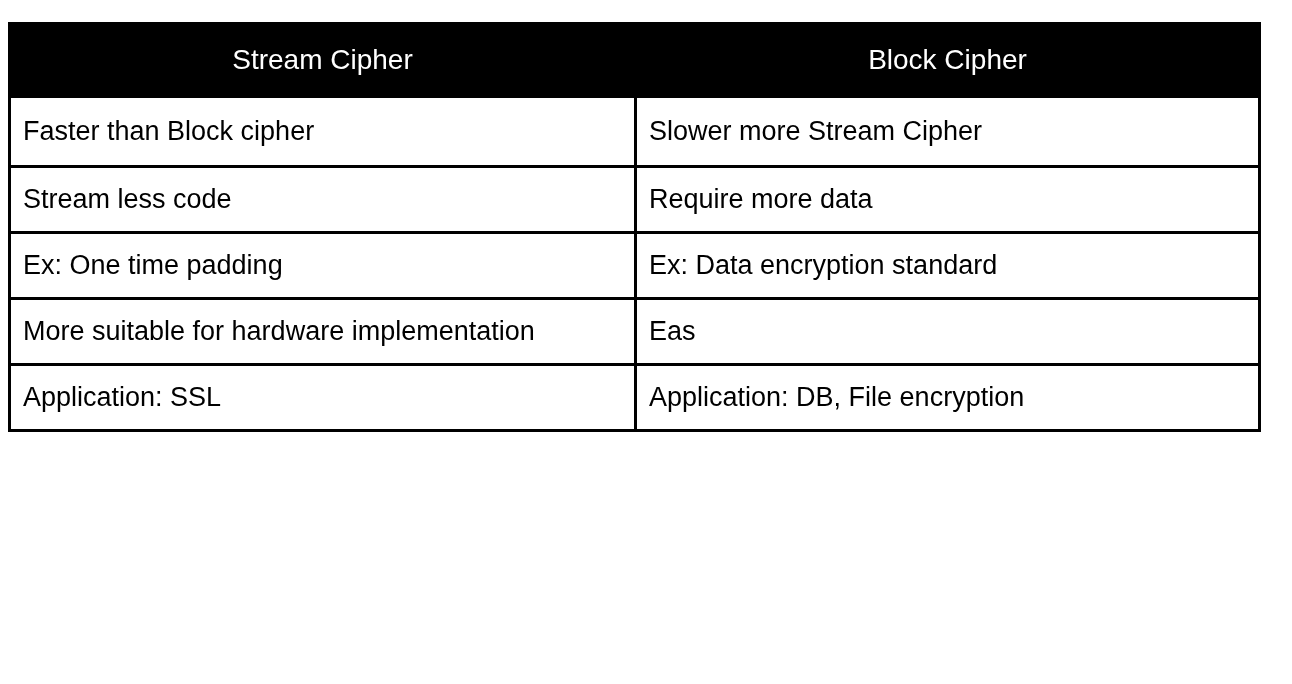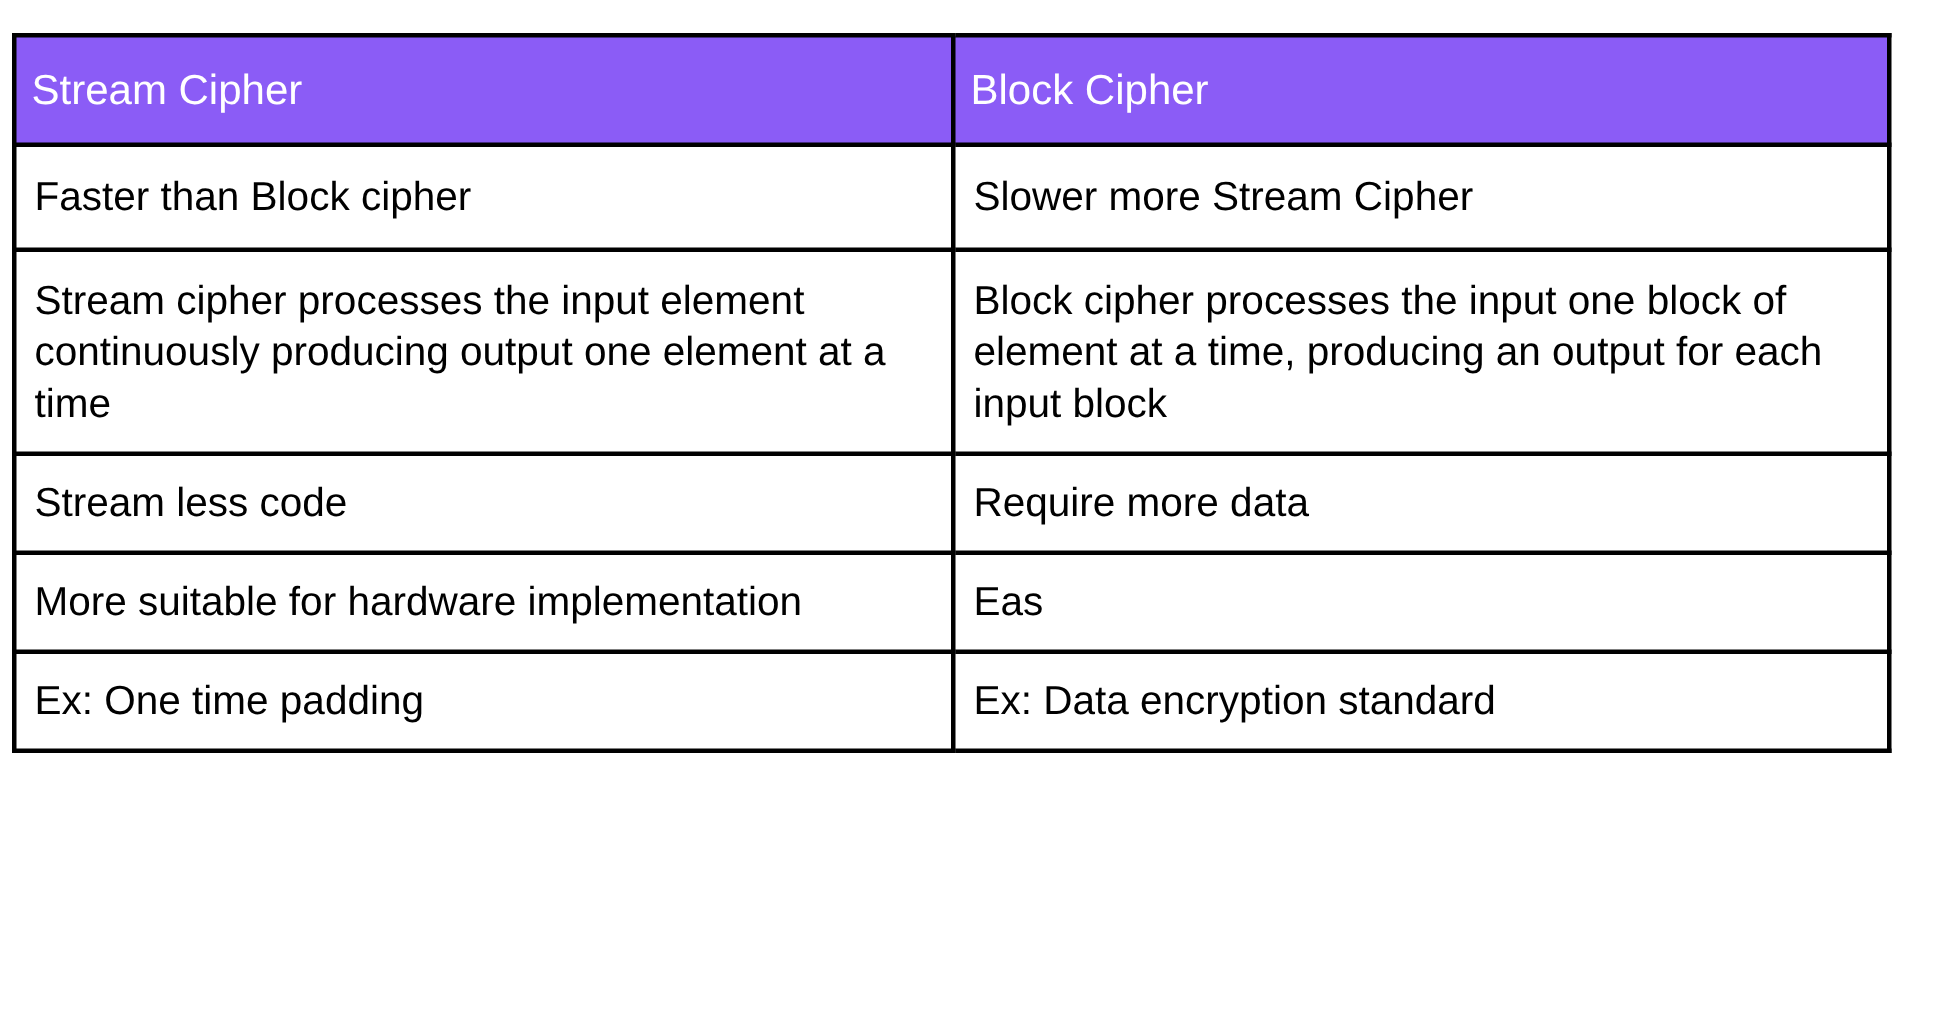--- a/index.html
+++ b/index.html
@@ -35,23 +35,23 @@
   .compare-table col.col-right { width: 624px; }
 
   .compare-table th,
   .compare-table td {
     border: 3px solid #000000;
     vertical-align: middle;
     box-sizing: border-box;
   }
 
   .compare-table thead th {
-    background: #8b5cf6;
+    background: #000000;
     color: #ffffff;
-    text-align: left;
+    text-align: center;
     font-weight: normal;
     font-size: 28px;
     line-height: 1.2;
     height: 73px;
     padding: 0 10px;
   }
 
   .compare-table tbody td {
     background: #ffffff;
     color: #000000;
@@ -93,53 +93,53 @@
 
       <tr class="row-h-short">
         <td>
           <span class="cell-text">Faster than Block cipher</span>
         </td>
         <td>
           <span class="cell-text">Slower more Stream Cipher</span>
         </td>
       </tr>
 
-      <tr class="row-h-triple">
-        <td>
-          <span class="cell-text">Stream cipher processes the input element continuously producing output one element at a time</span>
-        </td>
-        <td>
-          <span class="cell-text">Block cipher processes the input one block of element at a time, producing an output for each input block</span>
-        </td>
-      </tr>
 
       <tr class="row-h-std">
         <td>
           <span class="cell-text">Stream less code</span>
         </td>
         <td>
           <span class="cell-text">Require more data</span>
+        </td>
+      </tr>
+
+      <tr class="row-h-std">
+        <td>
+          <span class="cell-text">Ex: One time padding</span>
+        </td>
+        <td>
+          <span class="cell-text">Ex: Data encryption standard</span>
         </td>
       </tr>
 
       <tr class="row-h-std">
         <td>
           <span class="cell-text">More suitable for hardware implementation</span>
         </td>
         <td>
           <span class="cell-text">Eas</span>
         </td>
       </tr>
 
       <tr class="row-h-std">
         <td>
-          <span class="cell-text">Ex: One time padding</span>
+          <span class="cell-text">Application: SSL</span>
         </td>
         <td>
-          <span class="cell-text">Ex: Data encryption standard</span>
+          <span class="cell-text">Application: DB, File encryption</span>
         </td>
       </tr>
-
 
     </tbody>
   </table>
 
 </div>
 
 </body></html>

